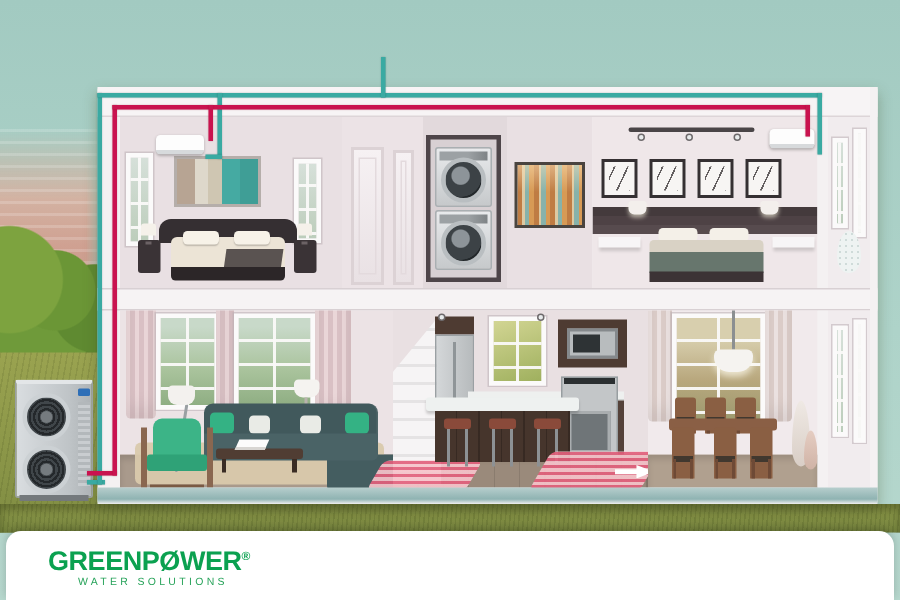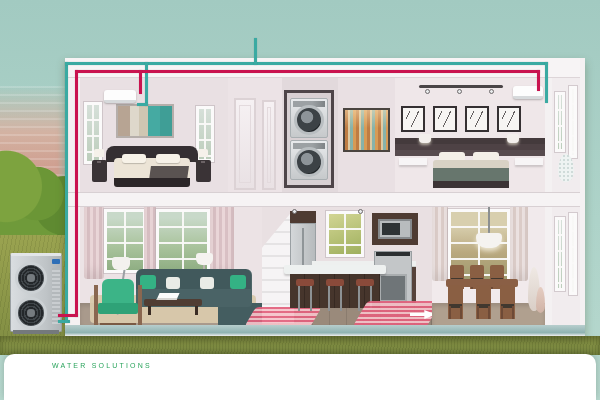--- a/index.html
+++ b/index.html
@@ -466,17 +466,20 @@
   <div id="t-acl" class="pc"></div>
   <div id="t-acl2" class="pc"></div>
   <div id="r-stub" class="ph"></div>
   <div id="r-left" class="ph"></div>
   <div id="r-top" class="ph"></div>
   <div id="r-right" class="ph"></div>
   <div id="r-acl" class="ph"></div>
 
   <div id="card">
     <div id="logo">
+      <span class="brand">
+        <span>GREENPØWER</span><sup>®</sup>
+      </span>
       <span class="tagline">WATER SOLUTIONS</span>
     </div>
   </div>
 
 </div>
 
 </body></html>

